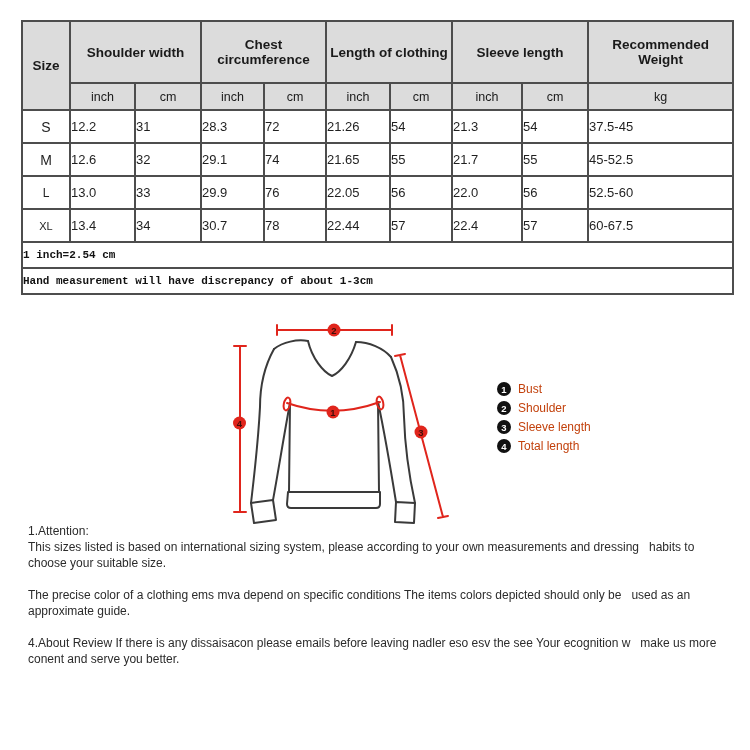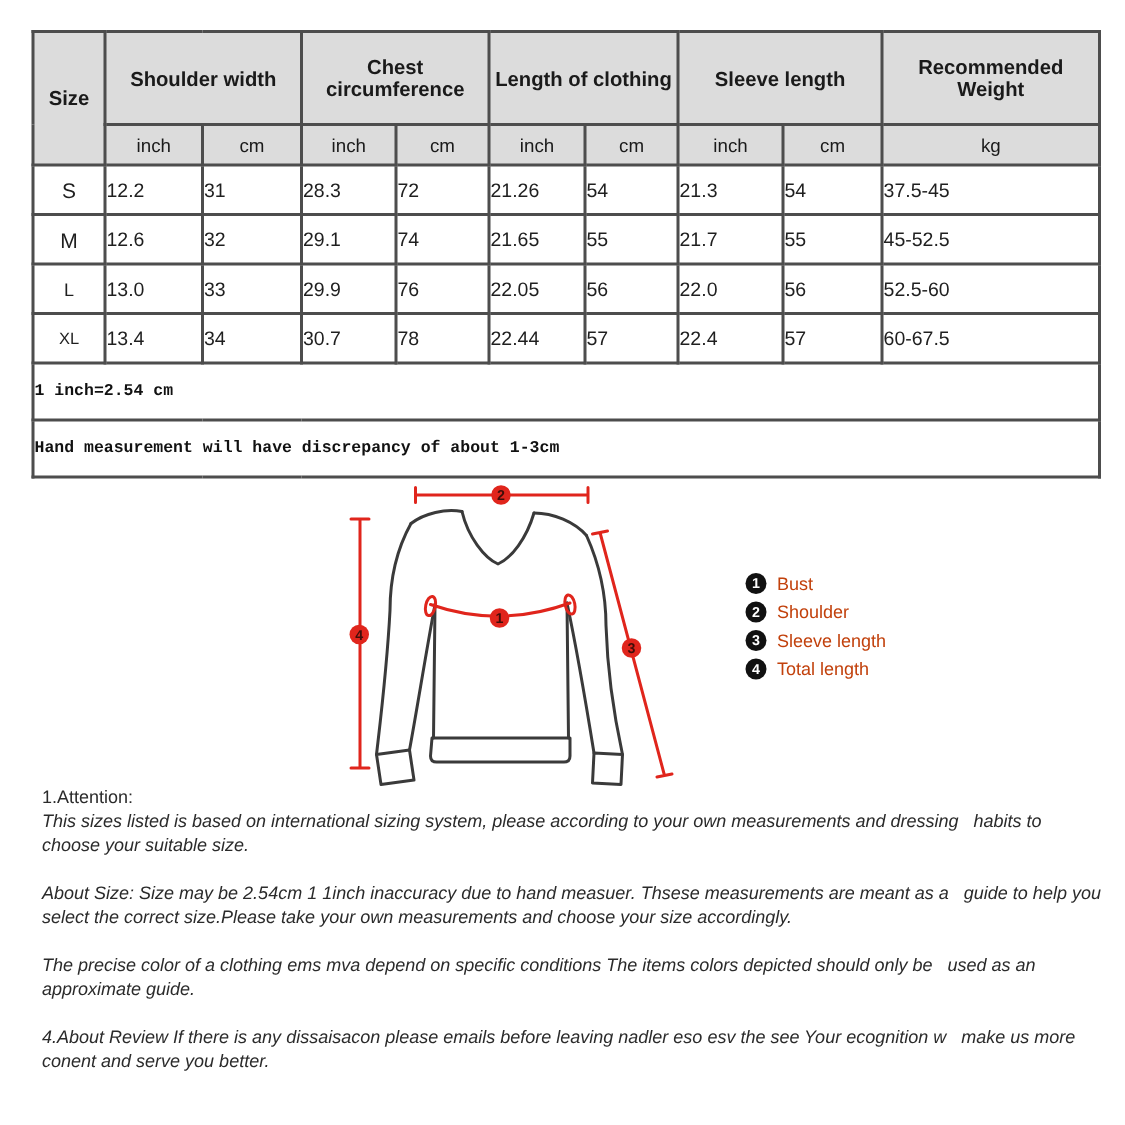--- a/index.html
+++ b/index.html
@@ -21,42 +21,42 @@
   .size-table thead tr.group-row { height:62px; }
   .size-table thead tr.units-row { height:27px; }
   .size-table thead tr.units-row th { font-weight:normal; font-size:12.5px;margin-left:35px; }
   .size-table tbody tr.data-row { height:33px; font-size:13px; }
   .size-table tbody .size-cell { font-weight:normal; background:#ffffff; }
   .size-table tbody tr.data-row:nth-child(1) .size-cell,
   .size-table tbody tr.data-row:nth-child(2) .size-cell { font-size:14px; }
   .size-table tbody tr.data-row:nth-child(3) .size-cell { font-size:12px; }
   .size-table tbody tr.data-row:nth-child(4) .size-cell { font-size:11px; }
   .size-table tr.note-row td {
-    height:38px; font-family:"Liberation Mono", monospace;
+    height:26px; font-family:"Liberation Mono", monospace;
     font-weight:bold; font-size:11px; color:#111;
   }
 
   
   .diagram { position:absolute; left:220px; top:315px; width:260px; height:210px; }
 
   
   .legend { position:absolute; left:497px; top:382px; }
   .legend-item { display:flex; align-items:center; margin-bottom:5px; height:14px; }
   .legend-marker {
     display:inline-flex; align-items:center; justify-content:center;
     width:14px; height:14px; border-radius:50%; background:#111; color:#fff;
     font-size:9.5px; font-weight:bold; flex:0 0 14px;
   }
   .legend-label { margin-left:7px; font-size:12px; color:#c2410c; }
 
   
   .sections { position:absolute; left:28px; top:523px; width:707px; font-size:12px; line-height:16px; color:#2b2b2b; }
   .section { margin-bottom:16px; }
   .section-heading:empty { display:none; }
-  .section-body { white-space:pre-wrap;font-style:italic; }
+  .section-body { white-space:pre-wrap; }
 </style>
 </head>
 <body>
 
 <div class="page">
 
   <table class="size-table">
     <colgroup>
       <col style="width:48px">
         <col style="width:65px">
@@ -206,21 +206,20 @@
       <span class="legend-label">Total length</span>
     </div>
   </div>
 
   <div class="sections">
     <div class="section">
       <div class="section-heading">1.Attention:</div>
       <div class="section-body">This sizes listed is based on international sizing system, please according to your own measurements and dressing   habits to choose your suitable size.</div>
     </div>
     <div class="section">
-      <div class="section-body">About Size: Size may be 2.54cm 1 1inch inaccuracy due to hand measuer. Thsese measurements are meant as a   guide to help you select the correct size.Please take your own measurements and choose your size accordingly.</div>
     </div>
     <div class="section">
       <div class="section-body">The precise color of a clothing ems mva depend on specific conditions The items colors depicted should only be   used as an approximate guide.</div>
     </div>
     <div class="section">
 
       <div class="section-body">4.About Review If there is any dissaisacon please emails before leaving nadler eso esv the see Your ecognition w   make us more conent and serve you better.</div>
     </div>
   </div>
 

